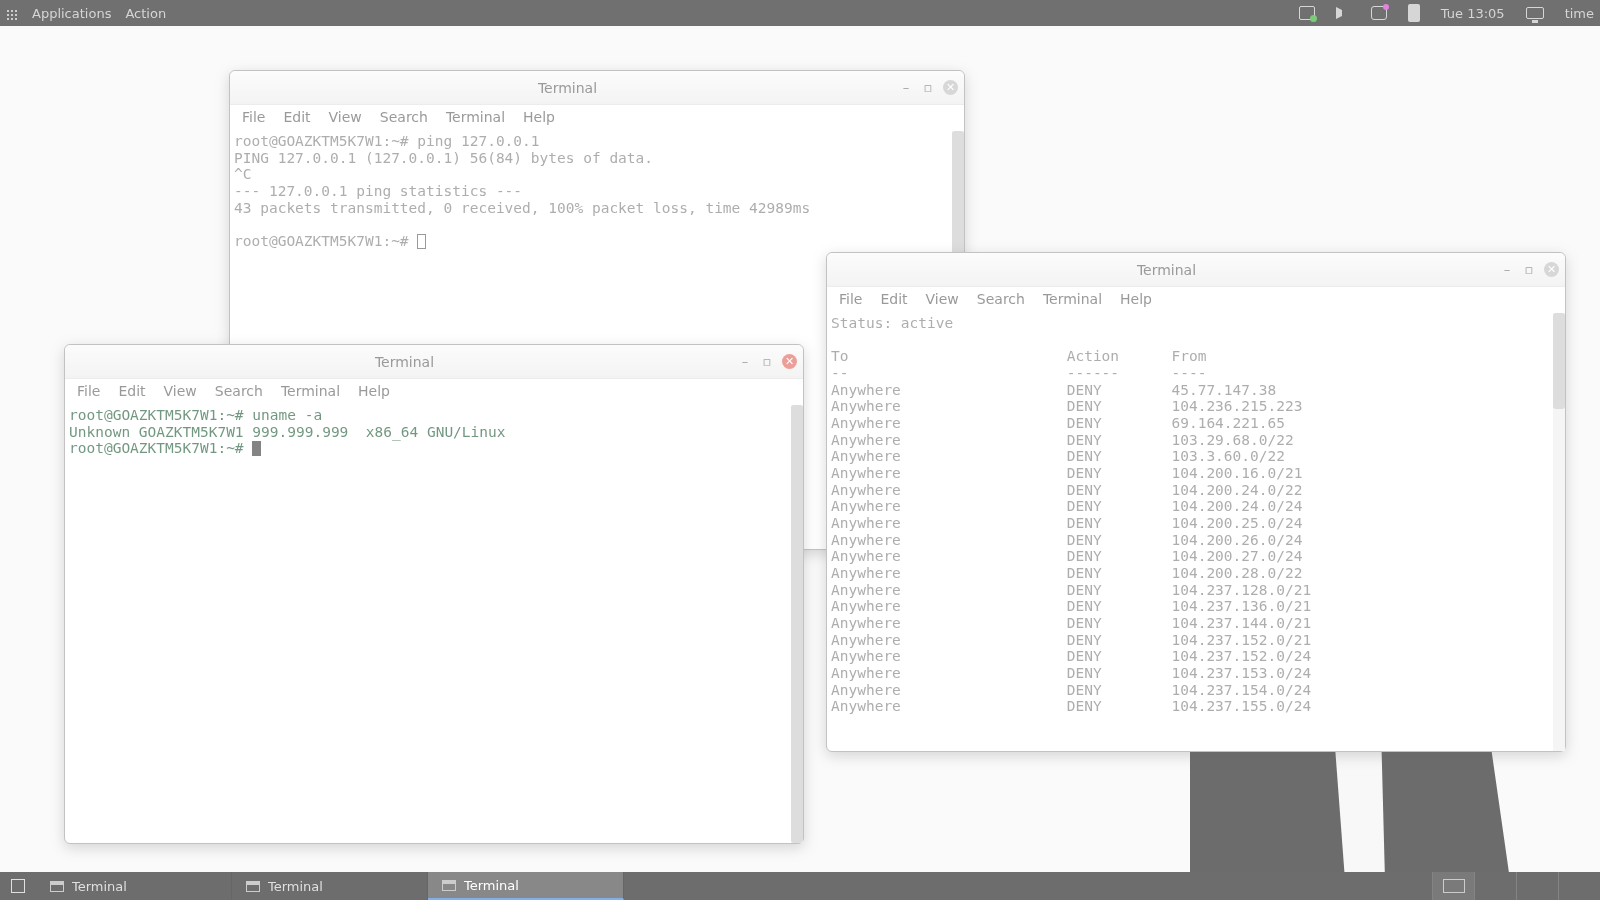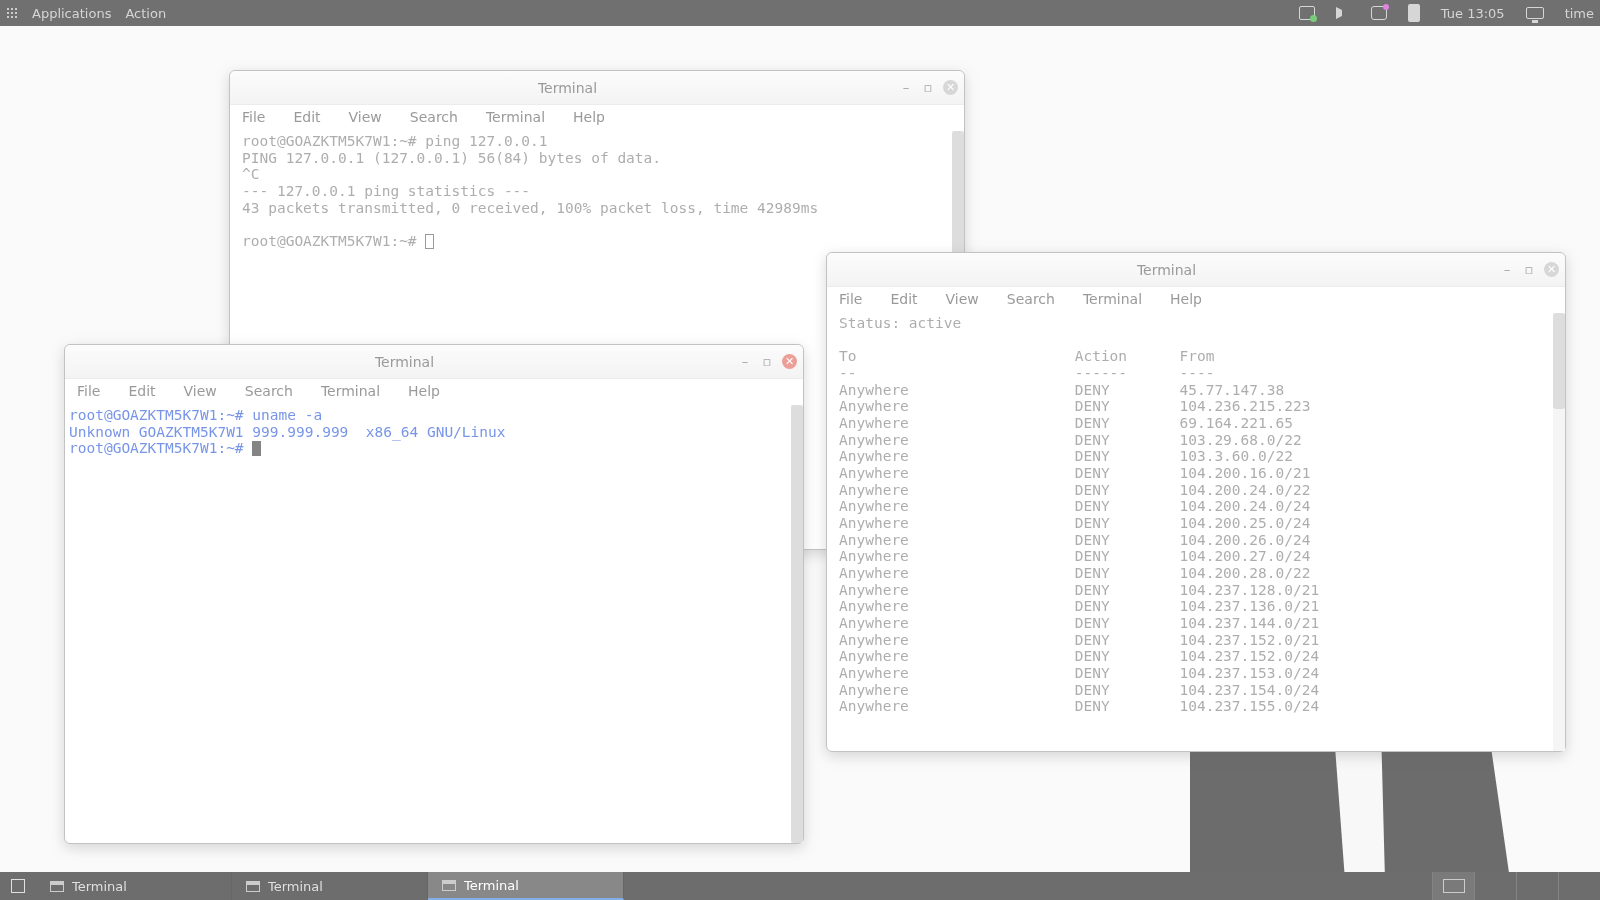--- a/index.html
+++ b/index.html
@@ -22,21 +22,21 @@
   .topbar {
     position: absolute; top: 0; left: 0; right: 0;
     height: 26px;
     background: #111;
     color: #bbb;
     display: flex; align-items: center;
     font-size: 13px;
     padding: 0 6px;
     z-index: 50;
   }
-  .topbar .left { display:flex; align-items:center; gap: 14px; }
+  .topbar .left { display:flex; align-items:flex-end; gap: 14px; }
   .topbar .grid-icon { display:inline-block; width:12px; height:12px; position:relative; }
   .topbar .grid-icon::before {
     content:""; position:absolute; inset:0;
     background:
       radial-gradient(circle,#aaa 1.3px,transparent 1.3px) 0 0/4px 4px;
   }
   .topbar .spacer { flex:1; }
   .topbar .right { display:flex; align-items:center; gap: 21px; }
   .tray-icon { width:16px; height:14px; display:inline-block; position:relative; }
   .ico-pkg { border:1px solid #bbb; border-radius:2px; }
@@ -73,33 +73,33 @@
     border-bottom:1px solid #e0e0e0;
     border-radius:6px 6px 0 0;
     background:linear-gradient(#fafafa,#ececec);
     color:#555;
   }
   .titlebar .title { flex:1; text-align:center; font-size:14px; }
   .win-btns { display:flex; gap:8px; align-items:center; }
   .wbtn { width:14px;height:14px;display:inline-flex;align-items:center;justify-content:center;font-size:13px;color:#666;}
   .wbtn.close { width:15px;height:15px;border-radius:50%;background:#e06055;color:#fff;font-size:11px;line-height:15px;}
   .wbtn.close.gray{background:#bdbdbd;color:#fff;}
-  .menubar { display:flex; gap:28px; padding:4px 12px 6px; font-size:14px; color:#555; }
+  .menubar { display:flex; gap:18px; padding:4px 12px 6px; font-size:14px; color:#555; }
   .term-body {
     flex:1;
     font-family:"DejaVu Sans Mono","Liberation Mono",monospace;
     font-size:14.5px;
     line-height:1.15;
     padding:2px 4px 4px 4px;
     white-space:pre;
-    color:#1d4ed8;
+    color:#14532d;
     overflow:hidden;
     position:relative;
   }
-  .unfocused .term-body{color:#777;margin-left:8px;}
+  .unfocused .term-body{color:#777;}
   .scroll-gutter{position:absolute;top:0;right:0;bottom:0;width:12px;background:#eee;}
   .scroll-thumb{position:absolute;right:0;width:12px;background:#c6c6c6;border-radius:3px;}
   .cursor-box{display:inline-block;width:9px;height:15px;border:1px solid #555;vertical-align:text-bottom;}
   .cursor-solid{display:inline-block;width:9px;height:15px;background:#333;vertical-align:text-bottom;}
 
   
   #term1 { left:229px; top:70px; width:736px; height:480px;}
   #term2 { left:64px; top:344px; width:740px; height:500px; z-index:20;}
   #term3 { left:826px; top:252px; width:740px; height:500px; z-index:8;}
 

